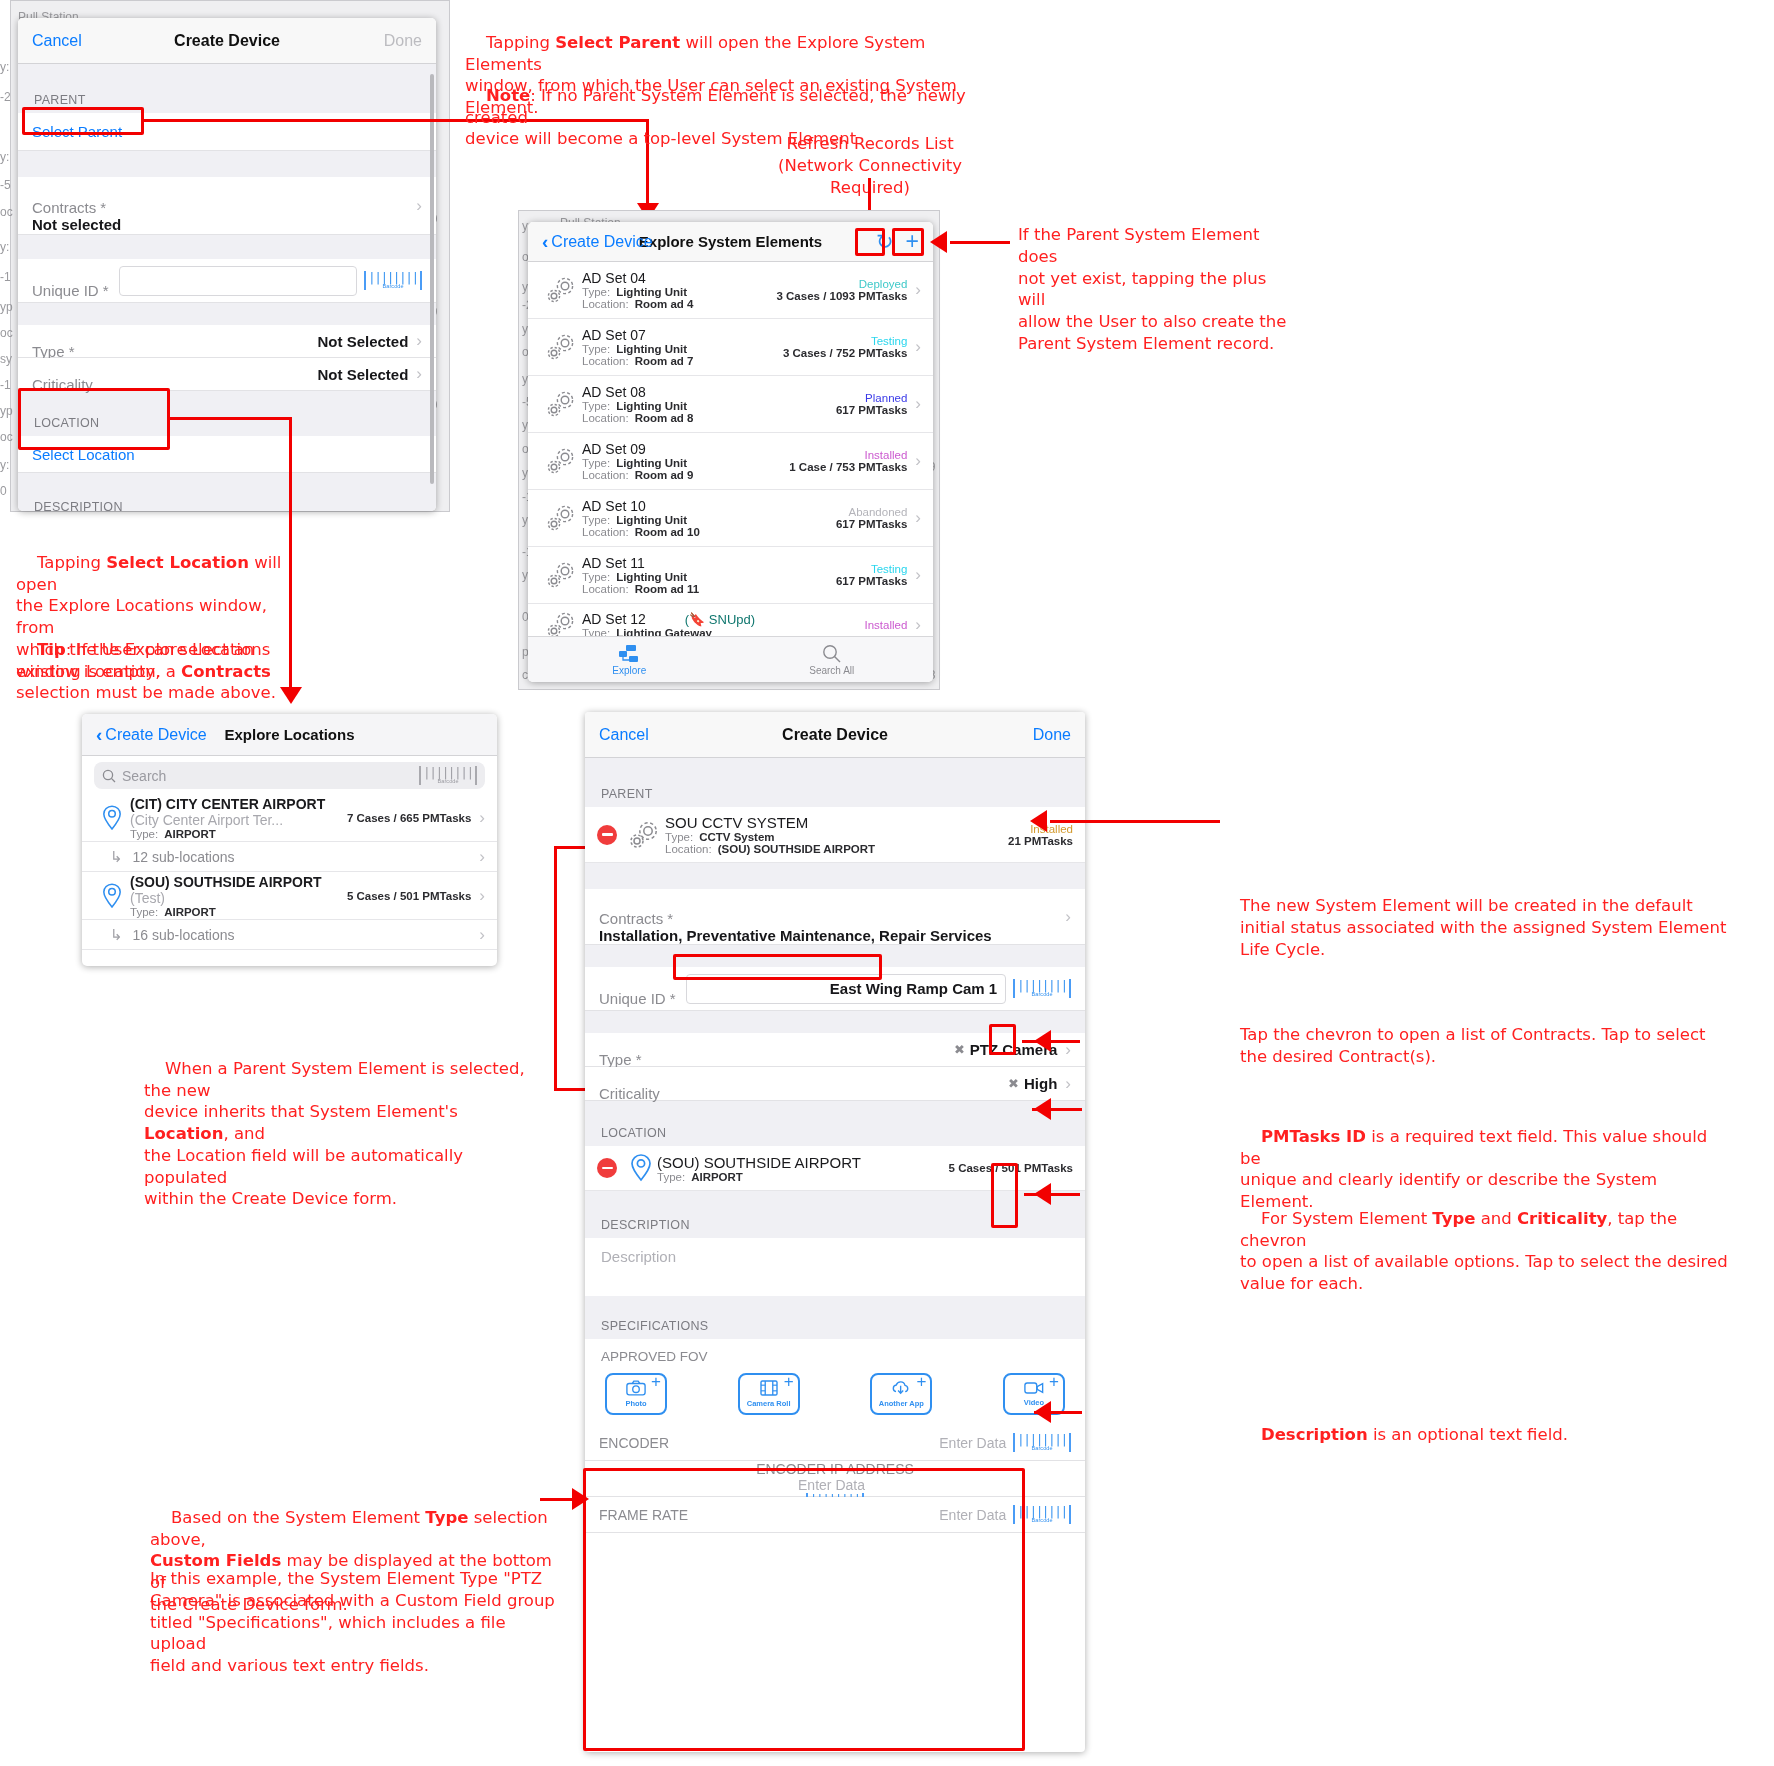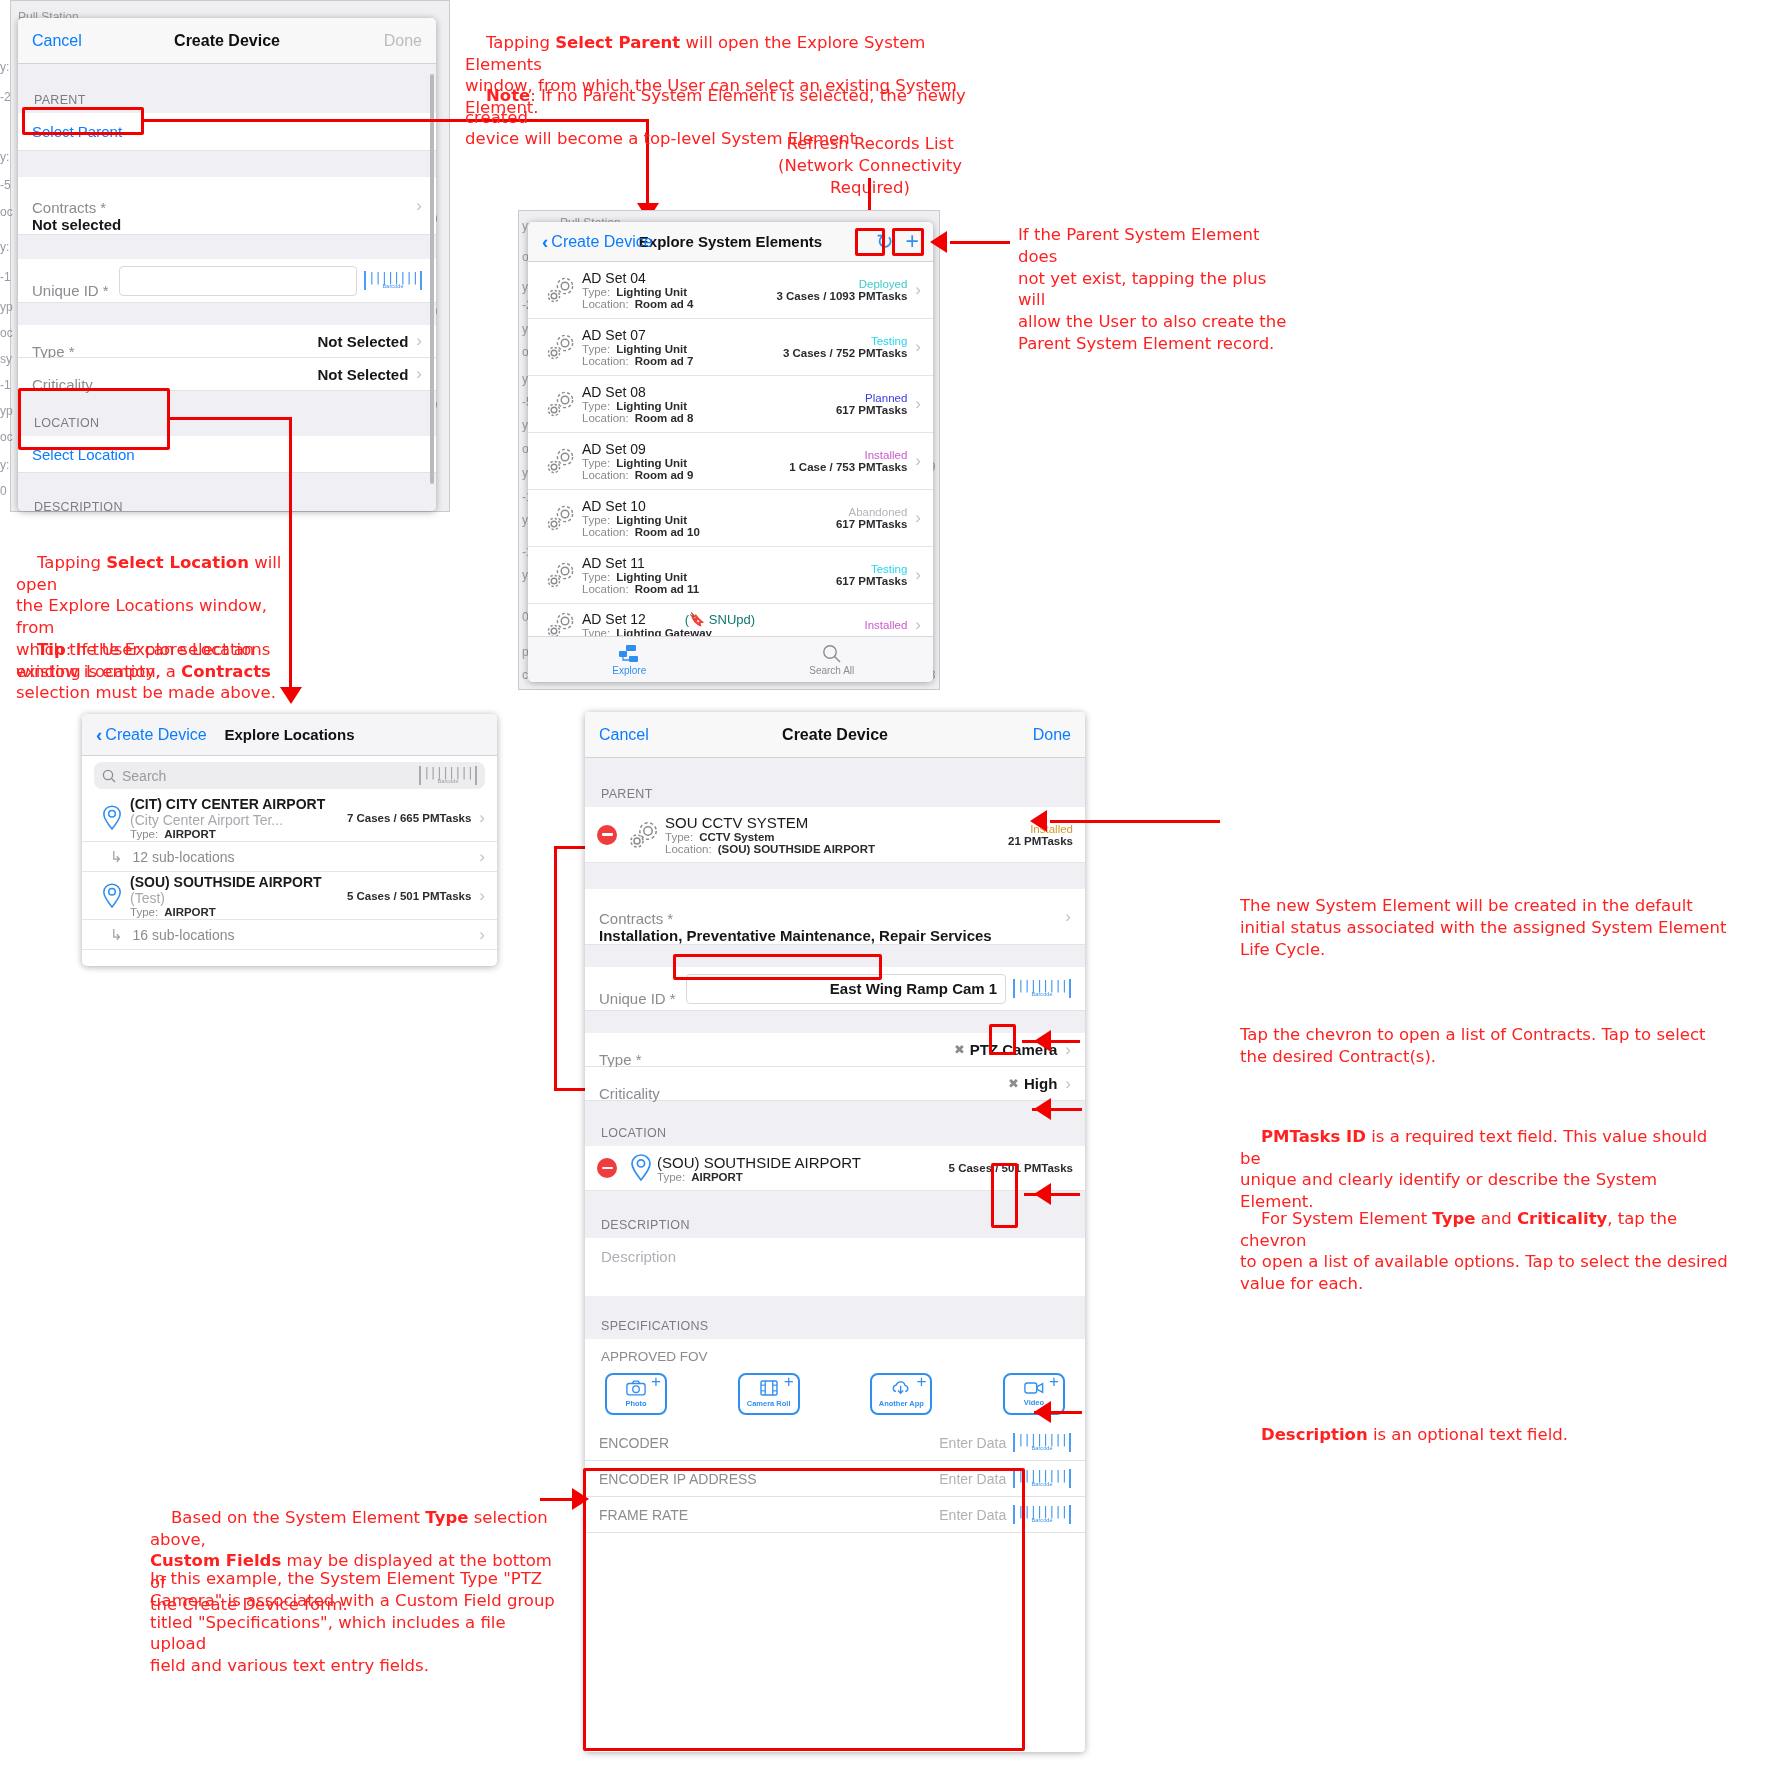--- a/index.html
+++ b/index.html
@@ -578,20 +578,26 @@
           <span class="chev">›</span>
         </div>
         <div class="el-row" style="height: 30px;">
           <span style="color:#a0a0a6;font-size:15px;margin:0 10px 0 16px;">↳</span>
           <span style="flex:1;color:#8b8b90;font-size:14px;">16 sub-locations</span>
           <span class="chev">›</span>
         </div>
       </div>
   </div>
 
+  <div class="anno" style="left:144px; top:1036px; width:400px;">
+    <span>When a Parent System Element is selected, the new
+device inherits that System Element's </span><b>Location</b><span>, and
+the Location field will be automatically populated
+within the Create Device form.</span>
+  </div>
 
   <div class="rline v" style="left:554px; top:846px; height:245px;"></div>
   <div class="rline h" style="left:554px; top:846px; width:122px;"></div>
   <div class="rline h" style="left:554px; top:1088px; width:70px;"></div>
   <div class="arrow right" style="left:620px; top:1078px;"></div>
 
   <div class="panel panel-shadow" style="left:585px; top:712px; width:500px; height:1040px; border-radius:4px;">
     <div class="navbar" style="height:46px;">
       <div class="nav-left">Cancel</div>
       <div class="nav-title">Create Device</div>
@@ -748,21 +754,21 @@
 
     <div id="custom-fields">
         <div class="row" style="height: 36px;">
           <span style="flex:1;color:#8b8b90;font-size:14px;">ENCODER</span>
           <span style="color:#b0b0b6;font-size:14px;margin-right:7px;">Enter Data</span>
           <span class="barcode">
             <span class="bars">||||||||</span>
             <span class="bcl">Barcode</span>
           </span>
         </div>
-        <div class="row" style="height: 36px;">
+        <div class="row" style="height: 36px; flex-direction: column;">
           <span style="flex:1;color:#8b8b90;font-size:14px;">ENCODER IP ADDRESS</span>
           <span style="color:#b0b0b6;font-size:14px;margin-right:7px;">Enter Data</span>
           <span class="barcode">
             <span class="bars">||||||||</span>
             <span class="bcl">Barcode</span>
           </span>
         </div>
         <div class="row" style="height: 36px;">
           <span style="flex:1;color:#8b8b90;font-size:14px;">FRAME RATE</span>
           <span style="color:#b0b0b6;font-size:14px;margin-right:7px;">Enter Data</span>

